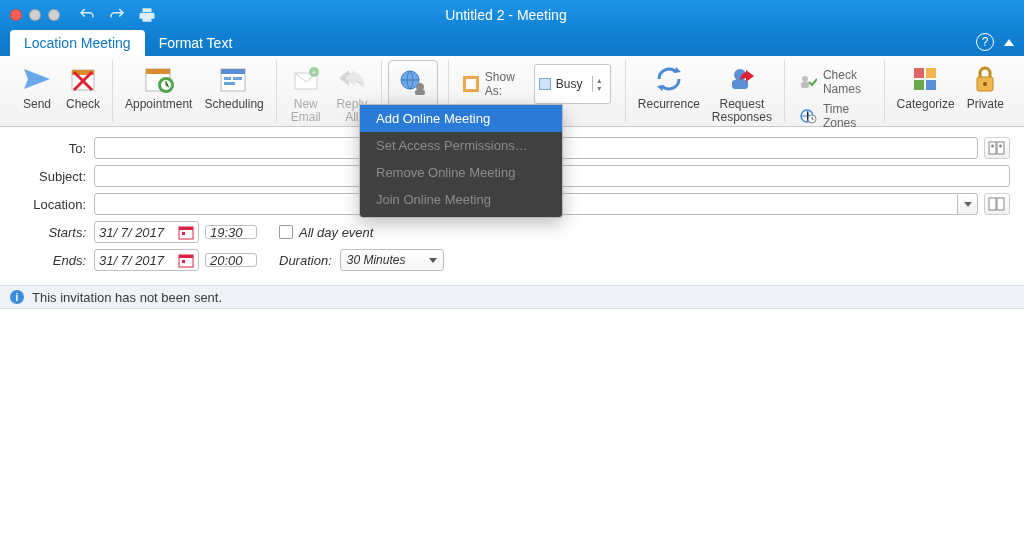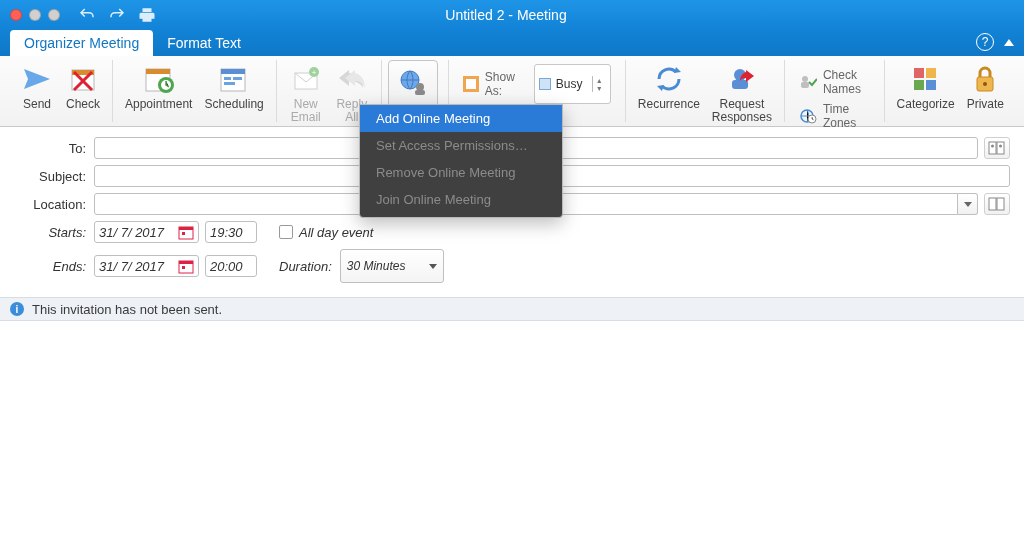--- a/index.html
+++ b/index.html
@@ -45,25 +45,25 @@
 .row label{ width:72px; text-align:right; margin-right:8px; font-size:13px; color:#333;}
 .txt{ flex:1; height:22px; border:1px solid #bfbfbf; border-radius:3px; background:#fff; padding:0 5px; font-size:13px;}
 .addrbook{ width:26px;height:22px;margin-left:6px;border:1px solid #cfcfcf;border-radius:3px;background:linear-gradient(#fff,#f1f1f1);display:flex;align-items:center;justify-content:center;cursor:pointer;}
 .loc-combo{ flex:1; display:flex;}
 .loc-combo .txt{border-radius:3px 0 0 3px;}
 .loc-combo .drop{ width:20px;height:22px;border:1px solid #bfbfbf;border-left:none;border-radius:0 3px 3px 0;background:linear-gradient(#fff,#f1f1f1);display:flex;align-items:center;justify-content:center;cursor:pointer;}
 .dt-row{ display:flex; align-items:center; margin-bottom:6px;font-style:italic;}
 .dt-row label{ width:72px; text-align:right; margin-right:8px;}
 .date-box{ display:flex;align-items:center;border:1px solid #bfbfbf;border-radius:3px;height:22px;background:#fff;padding:0 4px;font-size:13px;width:105px;}
 .cal-ic{width:16px;height:16px;margin-left:auto;}
-.time-box{ border:1px solid #bfbfbf;border-radius:3px;height:22px;width:52px;background:#fff;padding:0 4px;font-size:13px;display:flex;align-items:center;margin-left:6px;}
+.time-box{ border:1px solid #bfbfbf;border-radius:3px;height:14px;width:52px;background:#fff;padding:0 4px;font-size:13px;display:flex;align-items:center;margin-left:6px;}
 .chk{ display:flex;align-items:center;gap:6px;margin-left:22px;font-size:13px;}
 .chk .box{width:14px;height:14px;border:1px solid #9a9a9a;border-radius:2px;background:#fff;}
 .dur-label{ margin-left:22px; font-size:13px;}
-.dur-combo{ margin-left:8px;border:1px solid #bfbfbf;border-radius:3px;height:34px;background:linear-gradient(#fff,#f4f4f4);padding:0 6px;font-size:12px;display:flex;align-items:center;gap:24px;cursor:pointer;}
+.dur-combo{ margin-left:8px;border:1px solid #bfbfbf;border-radius:3px;height:22px;background:linear-gradient(#fff,#f4f4f4);padding:0 6px;font-size:12px;display:flex;align-items:center;gap:24px;cursor:pointer;}
 
 .infobar{ height:24px;background:#eef2f6;border-top:1px solid #d6dde4;border-bottom:1px solid #d6dde4;display:flex;align-items:center;padding:0 10px;gap:8px;font-size:13px;color:#3a3a3a;}
 .info-ic{width:14px;height:14px;border-radius:50%;background:#3b8dd9;color:#fff;font-size:10px;display:flex;align-items:center;justify-content:center;font-weight:bold;}
 
 .body-area{ height:252px; background:#fff;}
 svg{display:block;}
 .tri-down{width:0;height:0;border-left:4px solid transparent;border-right:4px solid transparent;border-top:5px solid #666;}
 </style>
 </head>
 <body>
@@ -82,21 +82,21 @@
         <path fill="none" stroke="#fff" stroke-width="2" d="M15 14l5-5-5-5M20 9H9a5 5 0 00-5 5v1"></path>
       </svg>
     <svg class="qat-icon" viewBox="0 0 24 24">
         <path fill="#fff" d="M6 3h12v5H6zM4 9h16a2 2 0 012 2v6h-4v4H6v-4H2v-6a2 2 0 012-2zm4 9h8v3H8z"></path>
       </svg>
   </div>
   <div class="title-center">Untitled 2 - Meeting</div>
 </div>
 
 <div class="tabbar">
-  <div class="tab active">Organizer Meeting</div>
+  <div class="tab active">Location Meeting</div>
   <div class="tab">Format Text</div>
   <div class="tabbar-right">
     <div class="help-circle">?</div>
     <div class="chev-up"></div>
   </div>
 </div>
 
 <div class="ribbon">
   <div class="rgroup">
     <div class="rbtn">

